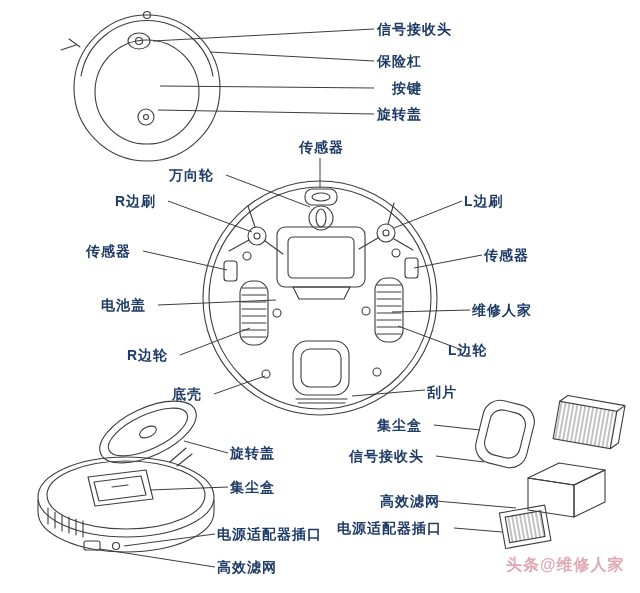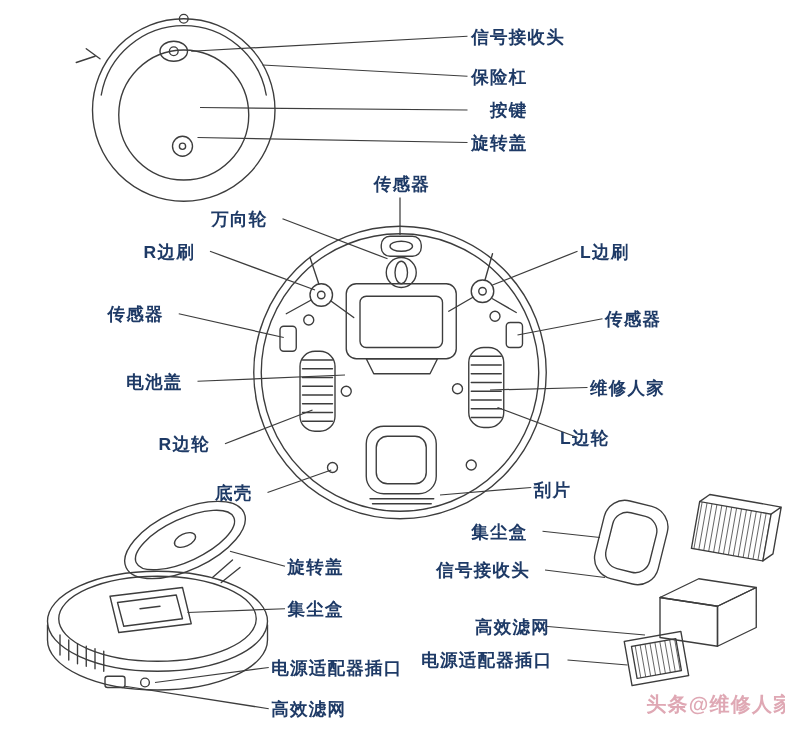--- a/index.html
+++ b/index.html
@@ -19,21 +19,21 @@
     position: absolute;
     font-size: 14px;
     line-height: 14px;
     color: var(--label-color, #1e3a66);
     letter-spacing: 1px;
     white-space: nowrap;
     font-weight: bold;
   }
   .watermark {
     position: absolute;
-    left: 517px;
+    left: 506px;
     top: 556px;
     font-size: 16px;
     line-height: 18px;
     color: var(--watermark-color, #dfa8b4);
     letter-spacing: 1px;
     font-weight: bold;
     white-space: nowrap;
   }
   svg .art {
     fill: none;

